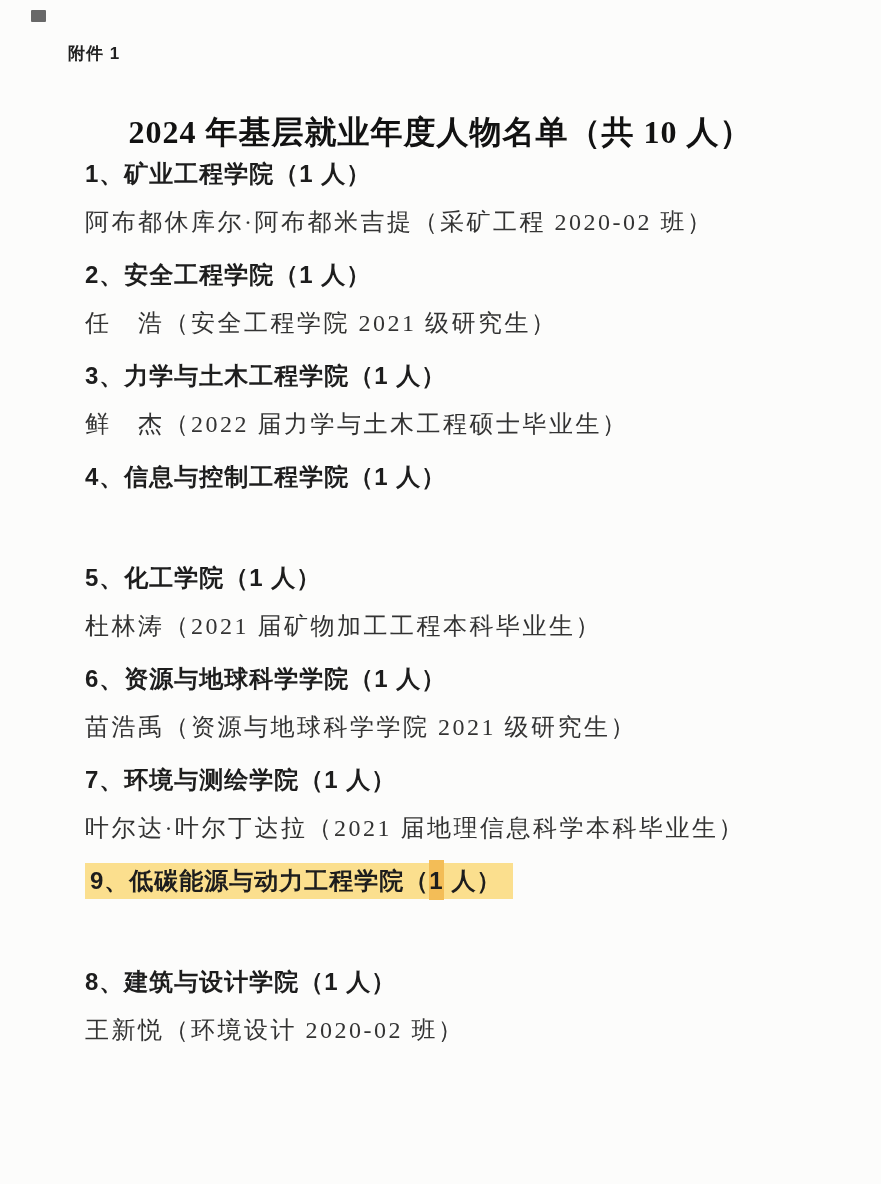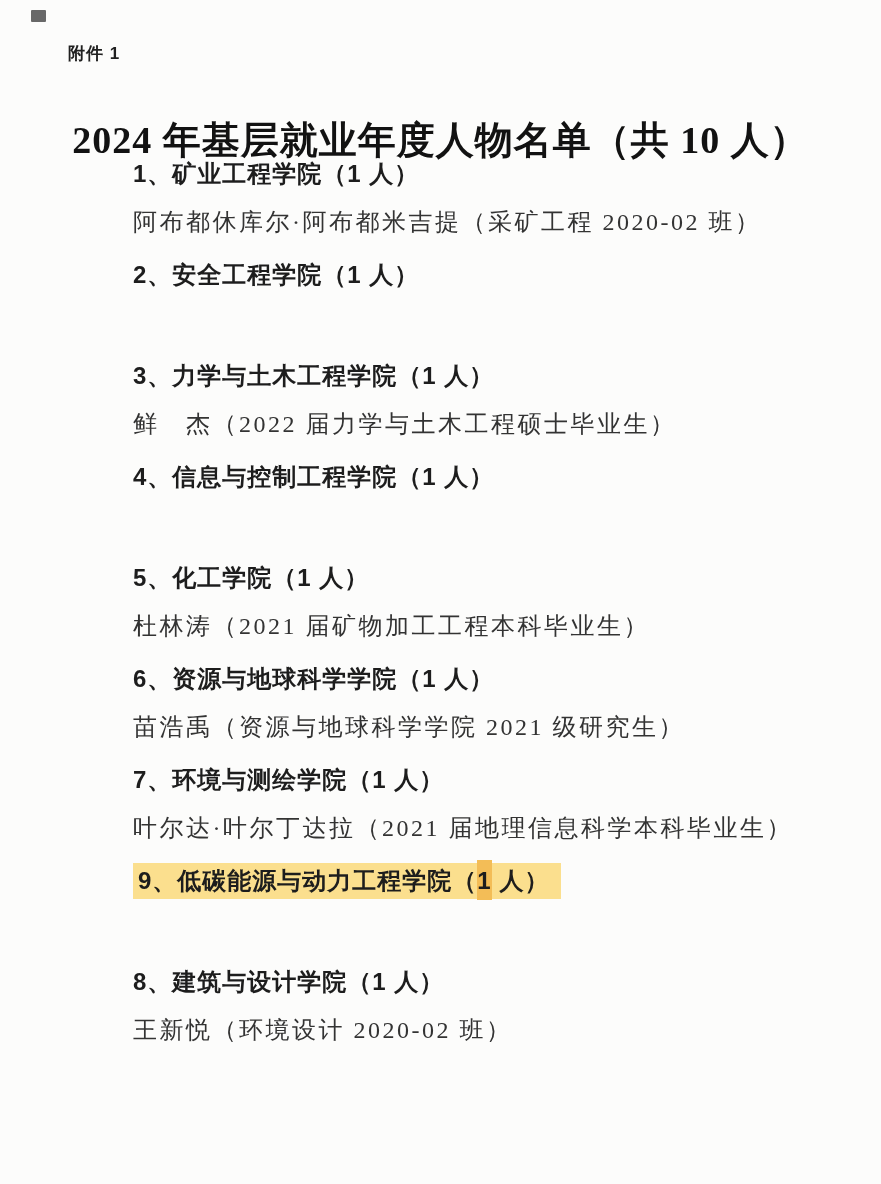--- a/index.html
+++ b/index.html
@@ -33,31 +33,30 @@
     white-space: nowrap;
   }
   .doc-title {
     position: absolute;
     left: 0;
     right: 0;
     top: 90px;
     text-align: center;
     font-family: "Liberation Serif", serif;
     font-weight: 700;
-    font-size: 38px;
+    font-size: 32px;
     color: #121212;
     letter-spacing: 1px;
     white-space: nowrap;
   }
   .people-list {
     position: absolute;
     left: 85px;
     top: 156px;
     right: 48px;
-    margin-left: 48px;
   }
   .item { height: 101px; position: relative; }
   .item-heading {
     position: absolute;
     top: 0;
     left: 0;
     font-family: "Liberation Sans", sans-serif;
     font-weight: 700;
     font-size: 24px;
     line-height: 36px;
@@ -103,20 +102,21 @@
 <h1 class="doc-title">2024 年基层就业年度人物名单（共 10 人）</h1>
 
 <div class="people-list" id="list">
   <div class="item">
     <div class="item-heading"><span class="seg seg-pre">1、矿业工程学院（1 人）</span><span class="seg seg-post"></span></div>
     <div class="item-person"><span class="person-text">阿布都休库尔·阿布都米吉提（采矿工程 2020-02 班）</span></div>
   </div>
 
   <div class="item">
     <div class="item-heading"><span class="seg seg-pre">2、安全工程学院（1 人）</span><span class="seg seg-post"></span></div>
+    <div class="item-person"><span class="person-text">任　浩（安全工程学院 2021 级研究生）</span></div>
   </div>
 
   <div class="item">
     <div class="item-heading"><span class="seg seg-pre">3、力学与土木工程学院（1 人）</span><span class="seg seg-post"></span></div>
     <div class="item-person"><span class="person-text">鲜　杰（2022 届力学与土木工程硕士毕业生）</span></div>
   </div>
 
   <div class="item">
     <div class="item-heading"><span class="seg seg-pre">4、信息与控制工程学院（1 人）</span><span class="seg seg-post"></span></div>
   </div>

